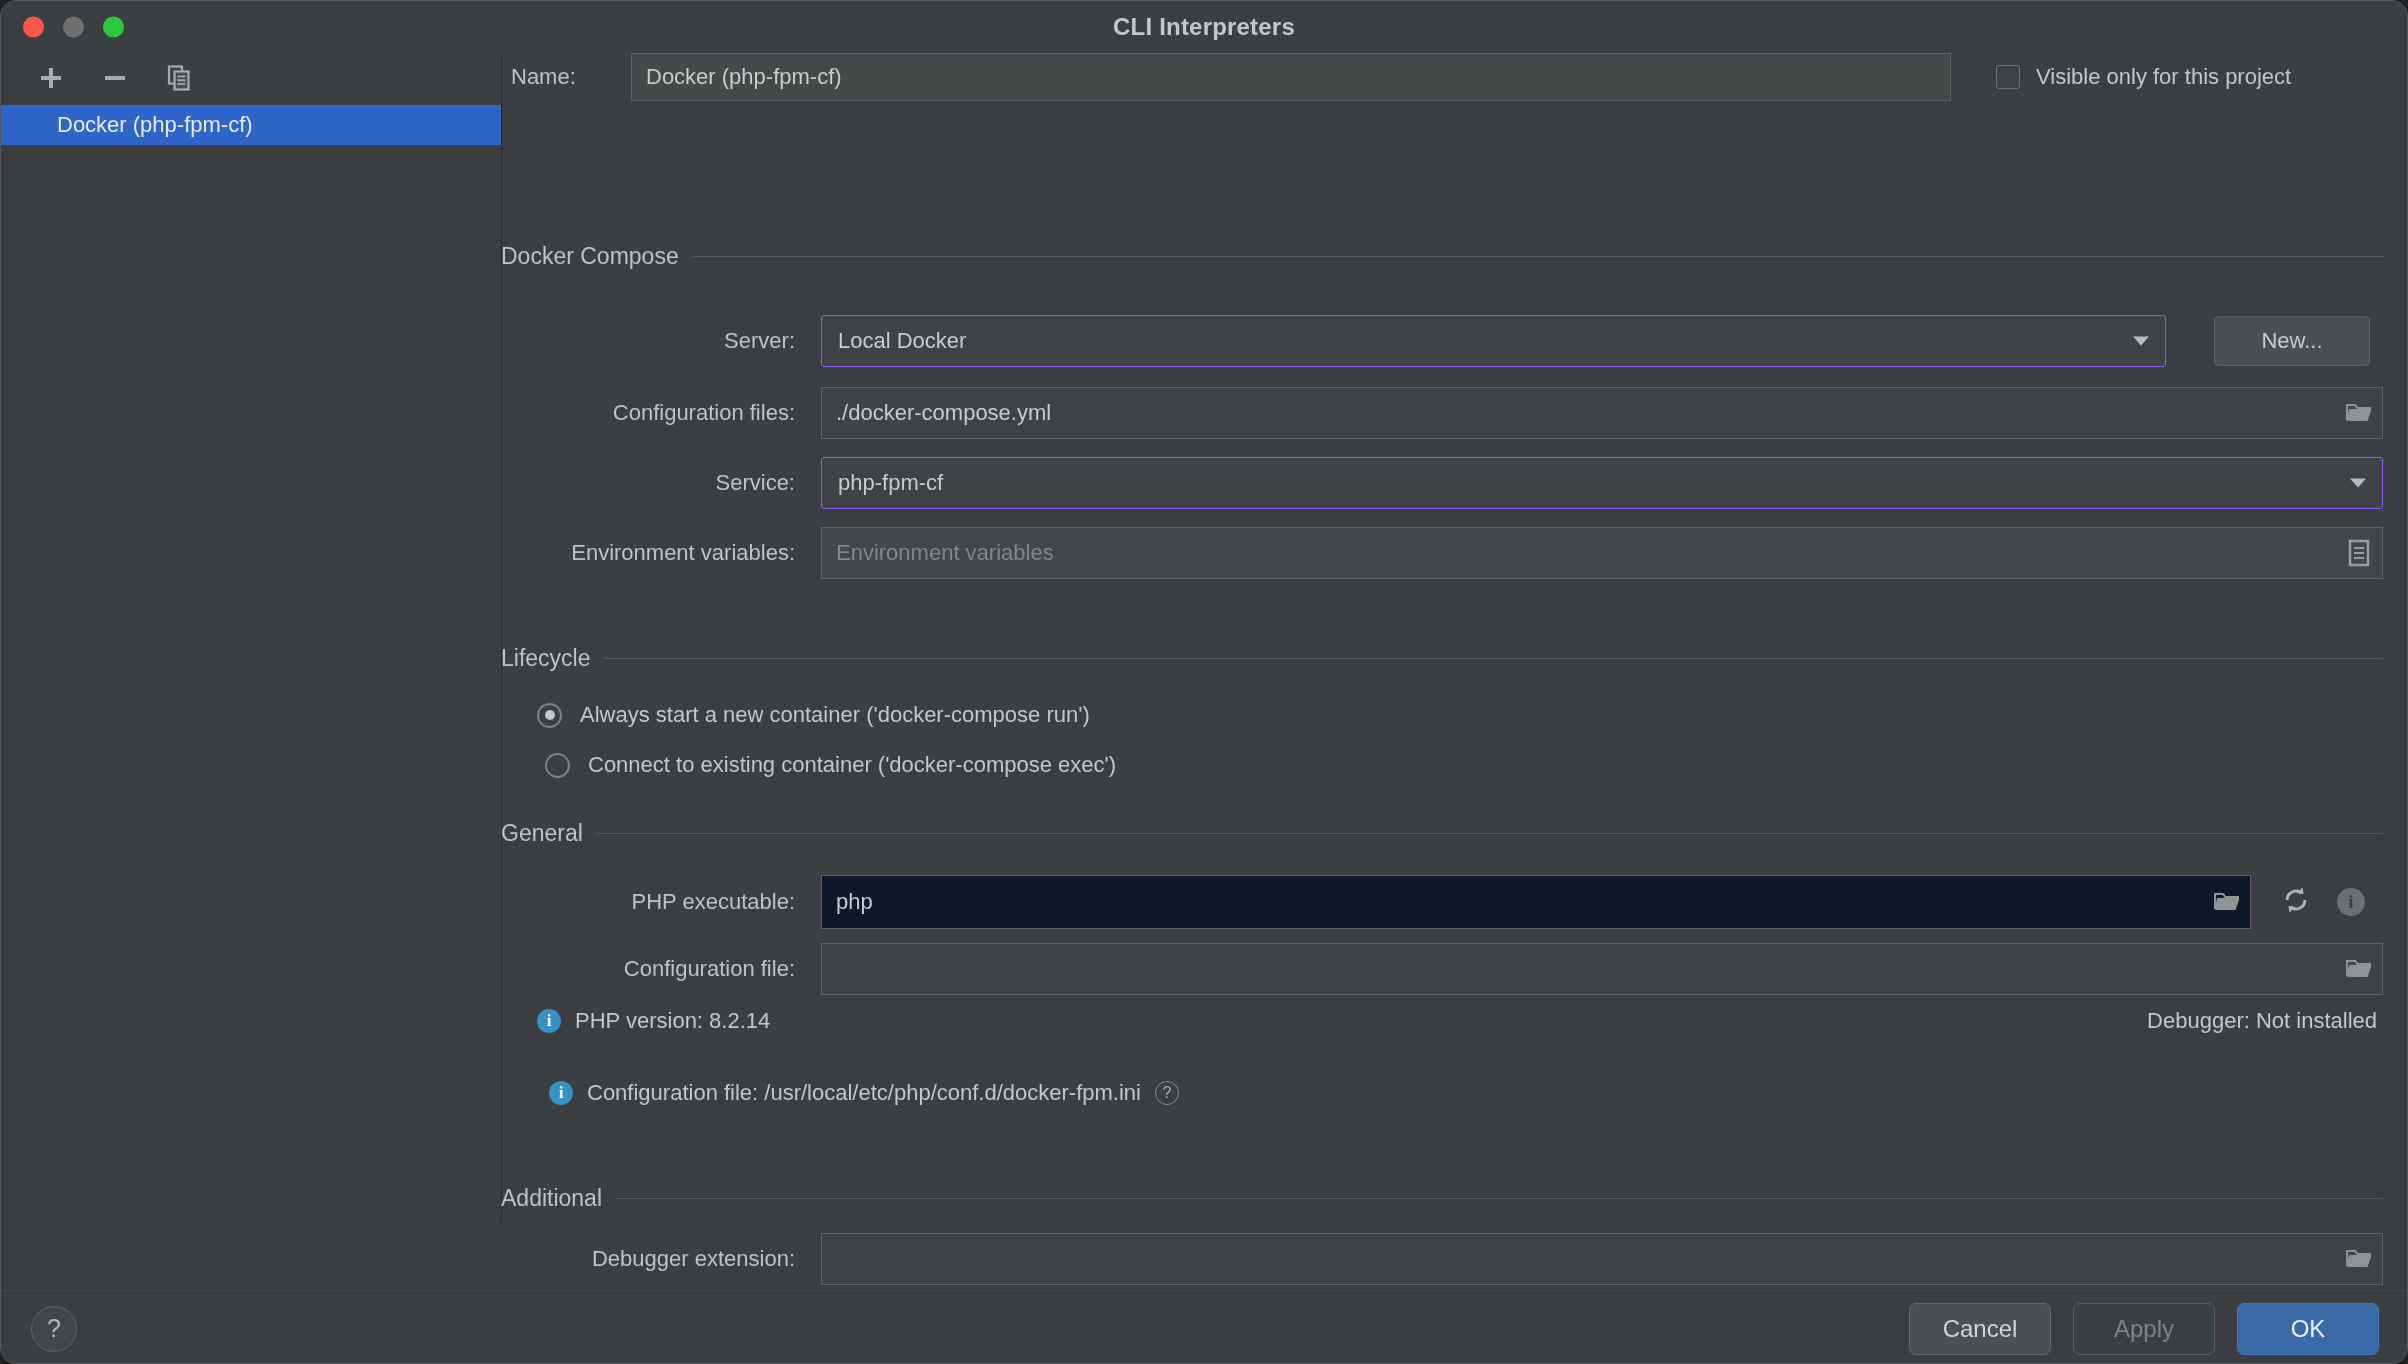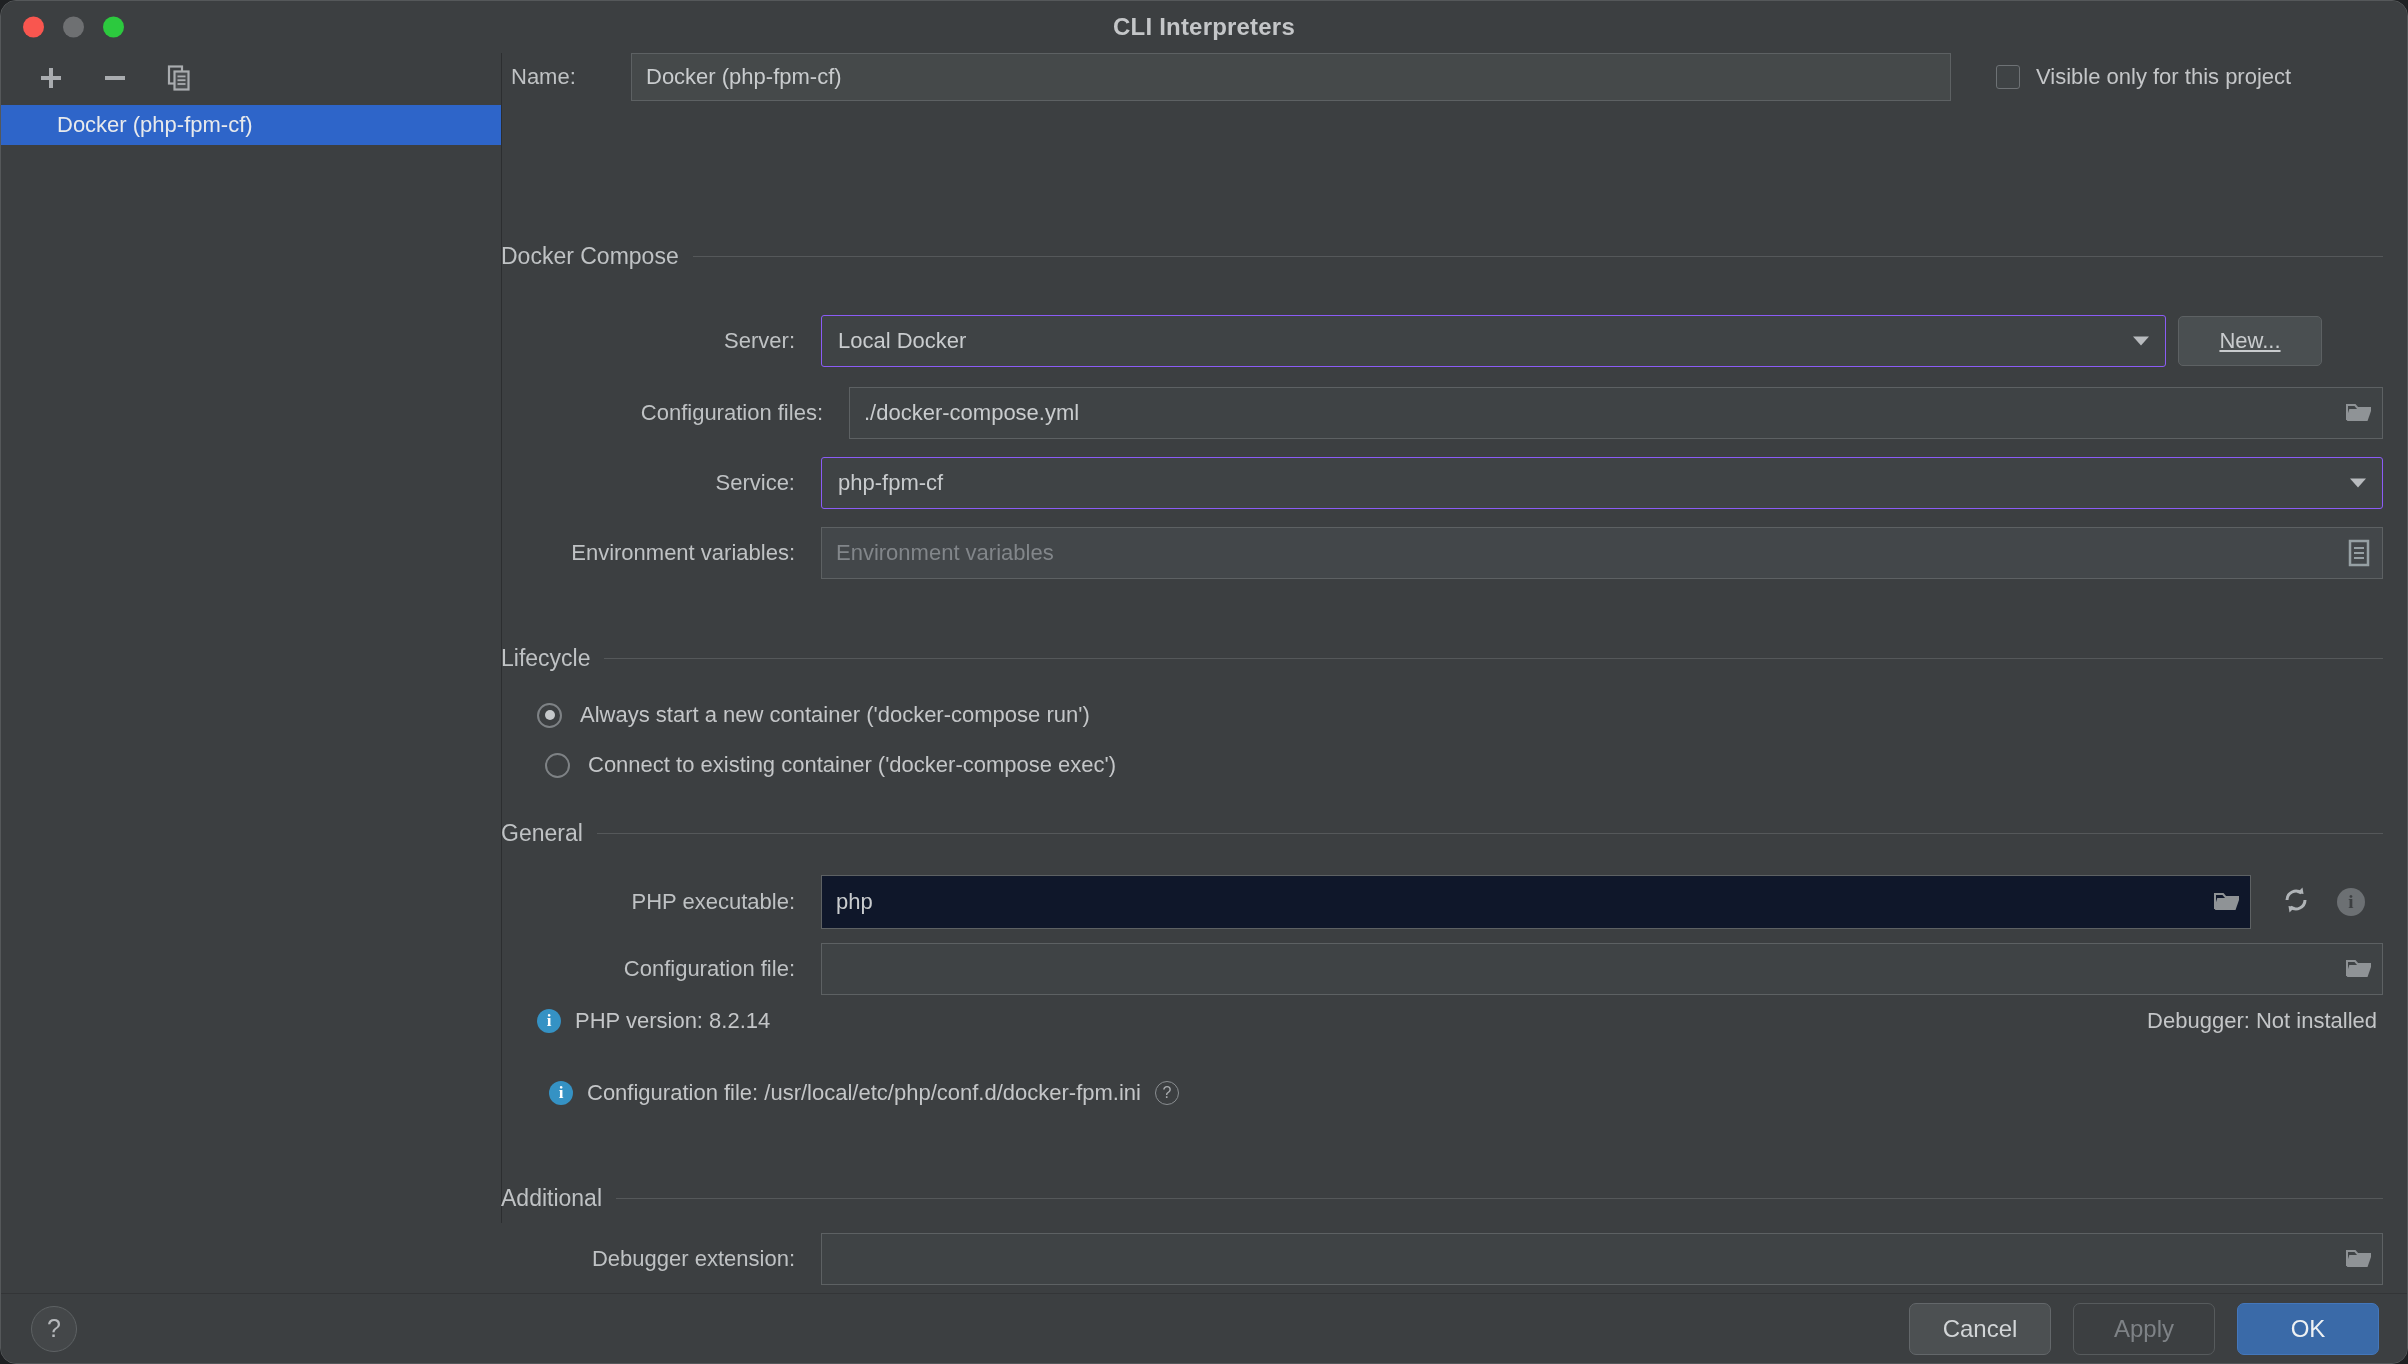--- a/index.html
+++ b/index.html
@@ -302,26 +302,26 @@
         <span class="gtitle">Docker Compose</span>
         <span class="gline"></span>
       </div>
 
       <div class="row" style="top:262px;left:0;right:24px;">
         <div class="lbl" style="width:320px;text-align:right;padding-right:26px;">Server:</div>
         <div class="combo" style="width:1345px;">
           <span>Local Docker</span>
           <span class="caret"></span>
         </div>
-        <div class="btn" style="margin-left:12px;width:144px;text-decoration:underline;">
+        <div class="btn" style="margin-left:48px;width:156px;">
           <span>New...</span>
         </div>
       </div>
 
-      <div class="row" style="top:334px;left:0;right:24px;margin-left:28px;">
+      <div class="row" style="top:334px;left:0;right:24px;">
         <div class="lbl" style="width:320px;text-align:right;padding-right:26px;">Configuration files:</div>
         <div class="field" style="flex:1 1 auto;height:52px;background:#3f4345;">
           <span>./docker-compose.yml</span>
           <span class="fld-icon">
             <svg width="26" height="22" viewBox="0 0 26 22">
               <path d="M1 3 h8 l2.5 3 h12.5 v2 H4 L1 18 Z" fill="none" stroke="#8f9396" stroke-width="2"></path>
               <path d="M4 9 h21 l-3.5 10 H1 Z" fill="#8f9396"></path>
             </svg>
           </span>
         </div>

